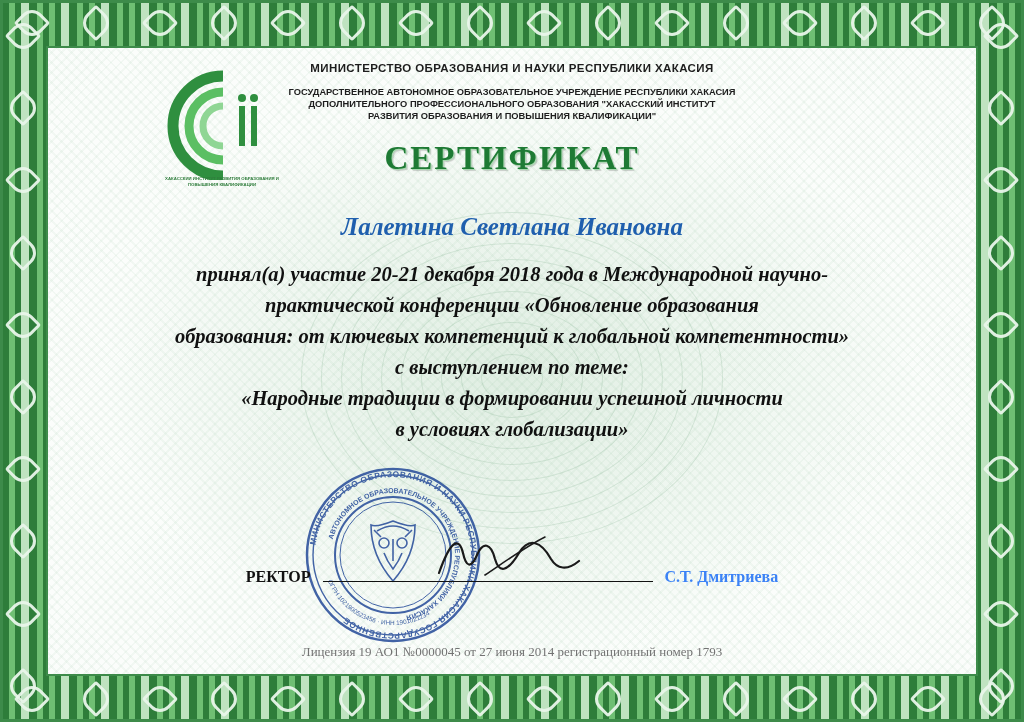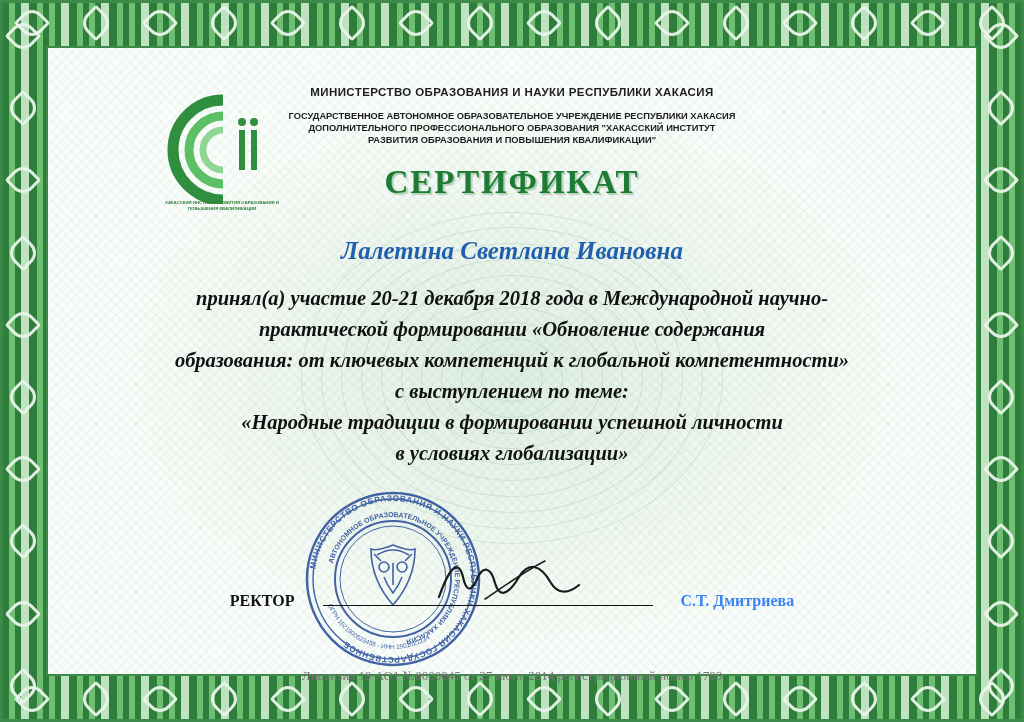--- a/index.html
+++ b/index.html
@@ -108,21 +108,21 @@
     position: absolute;
     left: 50%; top: 50%;
     border: 1px solid rgba(150,190,160,0.55);
     border-radius: 50%;
     transform: translate(-50%,-50%);
   }
 
   
   .content {
     position: absolute;
-    left: 60px; top: 72px;
+    left: 60px; top: 48px;
     width: 904px;
     height: 610px;
     text-align: center;
   }
 
   .ministry {
     margin-top: 14px;
     font-family: "Liberation Sans", sans-serif;
     font-size: 11.5px;
     font-weight: bold;
@@ -201,21 +201,21 @@
 
   
   .sign-row {
     position: absolute;
     left: 0;
     top: 520px;
     width: 904px;
     display: flex;
     align-items: flex-end;
     justify-content: center;
-    gap: 16px;
+    gap: 0;
   }
   .rector-label {
     font-family: "Liberation Serif", serif;
     font-weight: bold;
     font-size: 16px;
     color: #111;
     padding-right: 12px;
   }
   .sign-line {
     width: 330px;
@@ -357,21 +357,21 @@
       <div>ДОПОЛНИТЕЛЬНОГО ПРОФЕССИОНАЛЬНОГО ОБРАЗОВАНИЯ "ХАКАССКИЙ ИНСТИТУТ</div>
       <div>РАЗВИТИЯ ОБРАЗОВАНИЯ И ПОВЫШЕНИЯ КВАЛИФИКАЦИИ"</div>
     </div>
 
     <div class="title">СЕРТИФИКАТ</div>
 
     <div class="recipient">Лалетина Светлана Ивановна</div>
 
     <div class="body-text">
       <span class="line">принял(а) участие 20-21 декабря 2018 года в Международной научно-</span>
-      <span class="line">практической формировании «Обновление содержания</span>
+      <span class="line">практической конференции «Обновление образования</span>
       <span class="line">образования: от ключевых компетенций к глобальной компетентности»</span>
       <span class="line">с выступлением по теме:</span>
       <span class="line">«Народные традиции в формировании успешной личности</span>
       <span class="line">в условиях глобализации»</span>
     </div>
 
     <div class="stamp">
       <svg width="190" height="190" viewBox="0 0 190 190">
         <defs>
           <path id="outerArc" d="M95,95 m-78,0 a78,78 0 1,1 156,0 a78,78 0 1,1 -156,0"></path>

